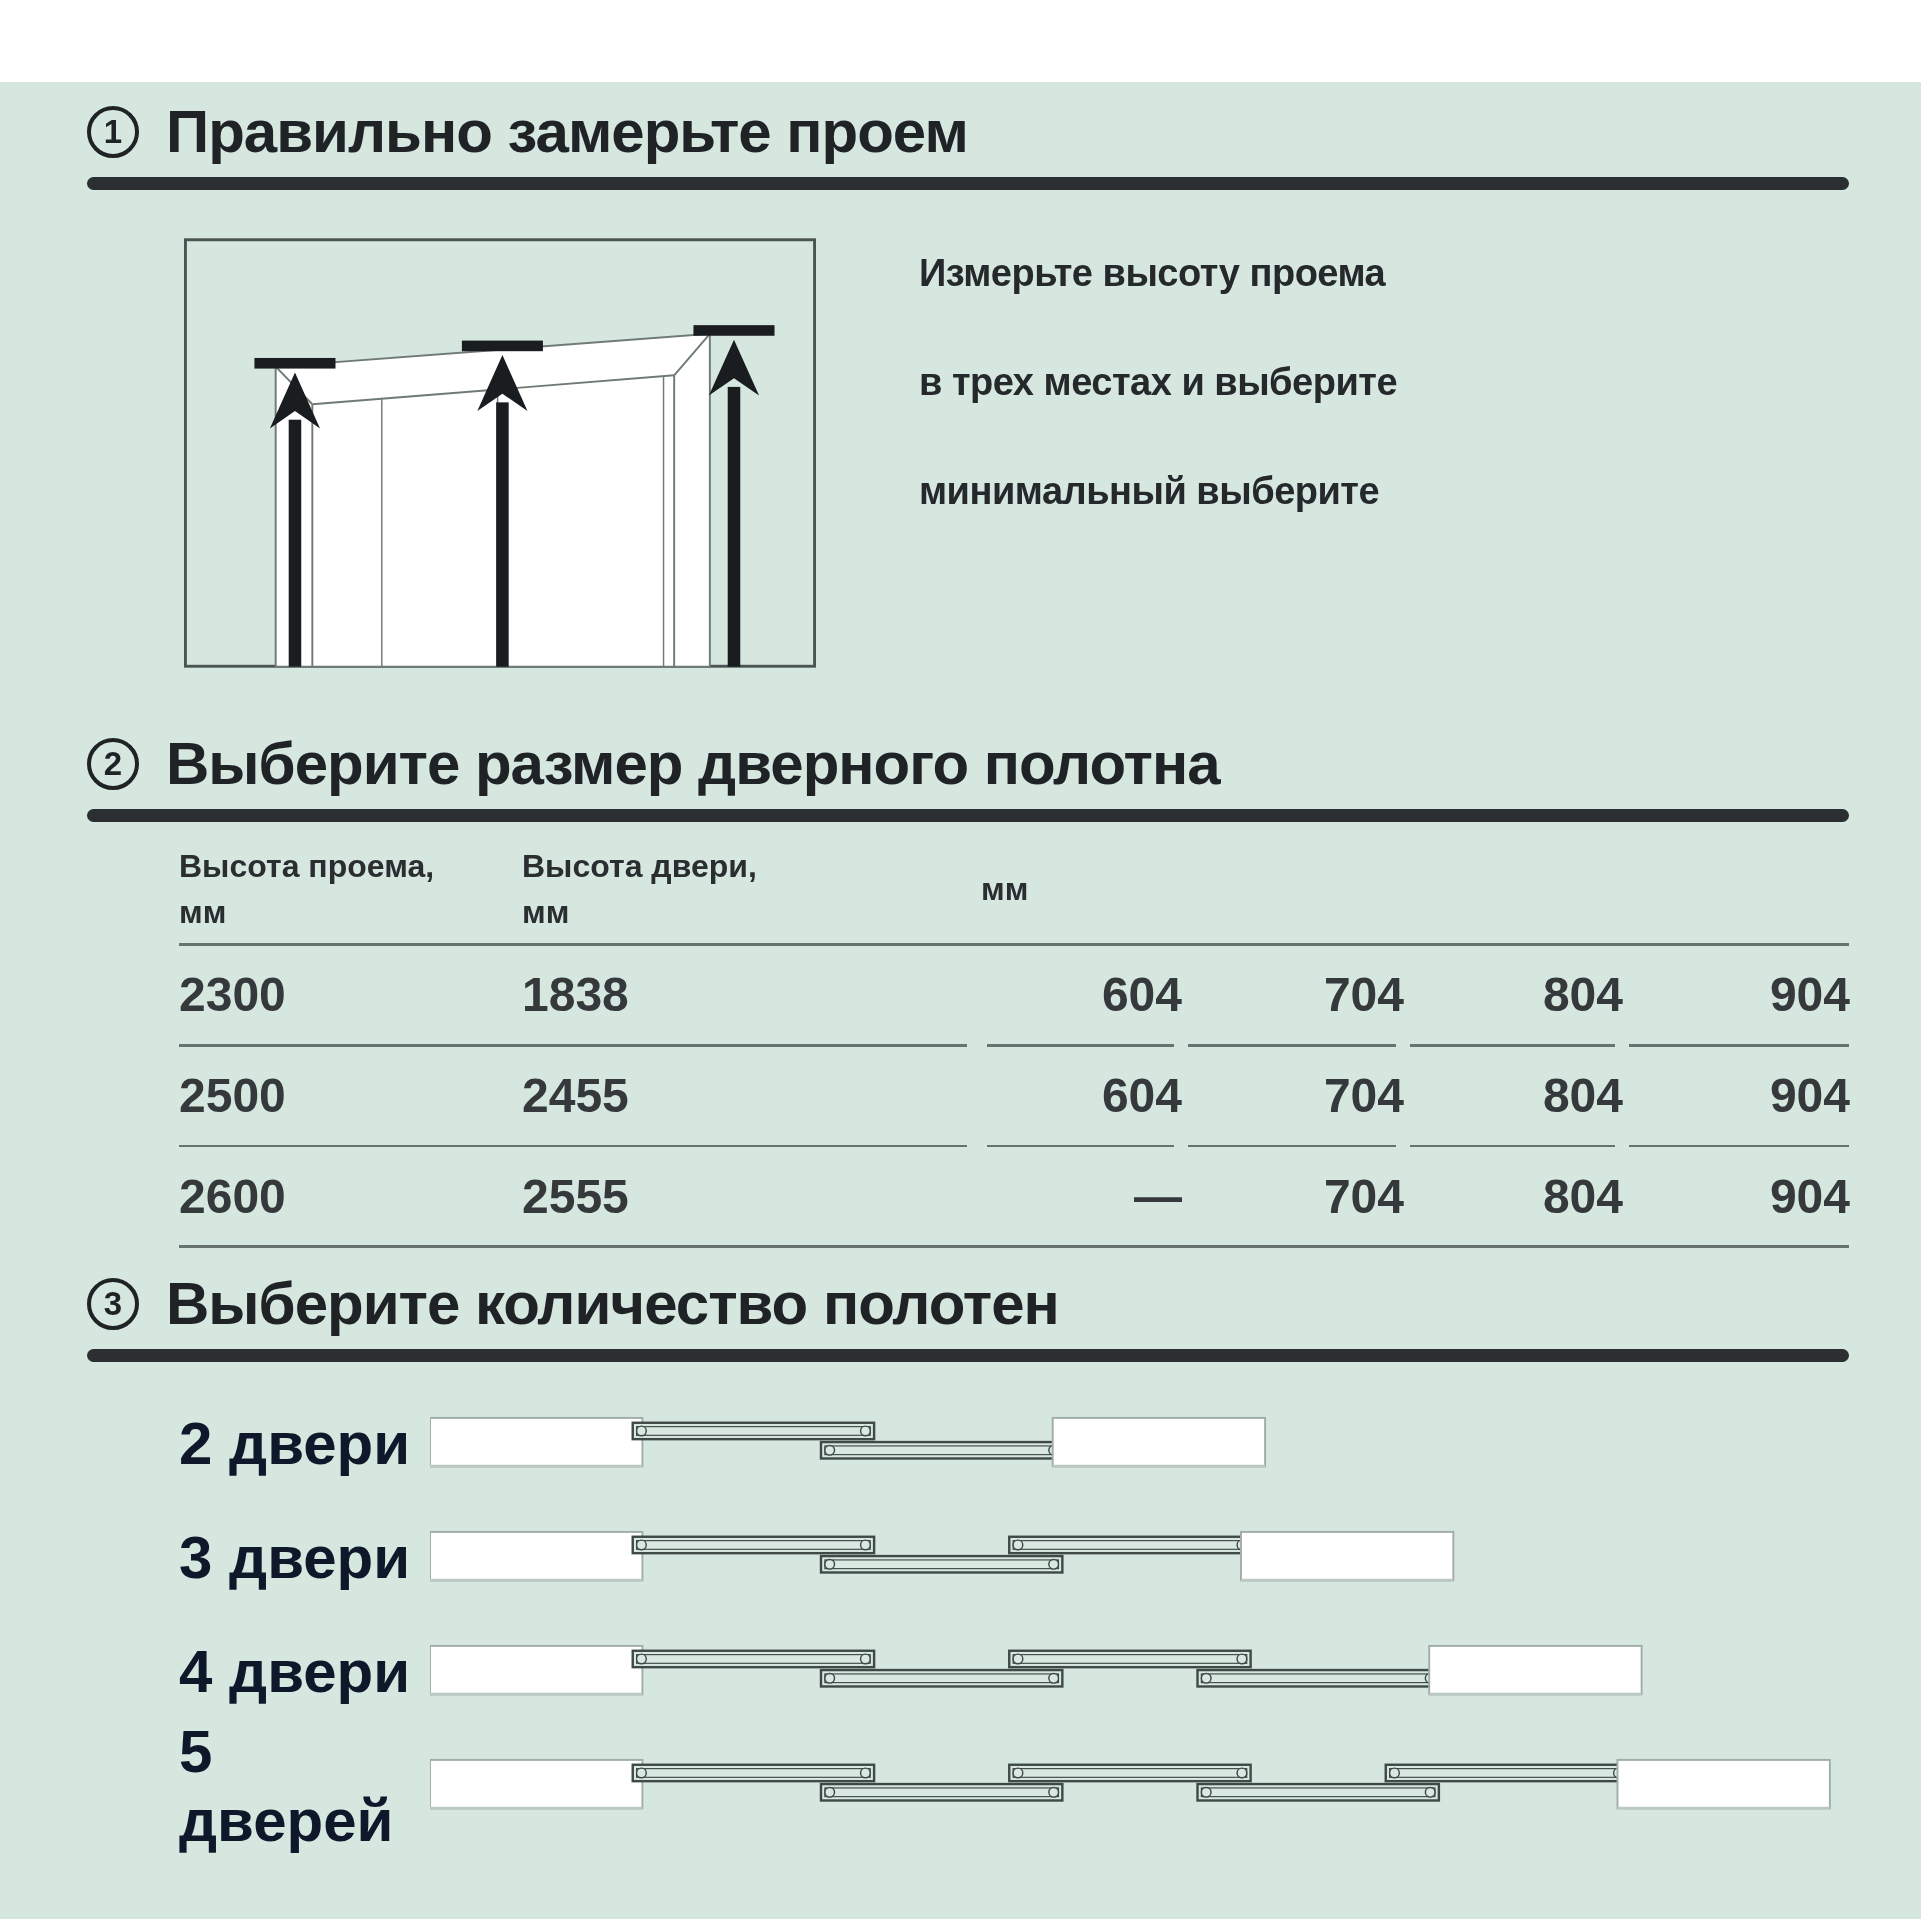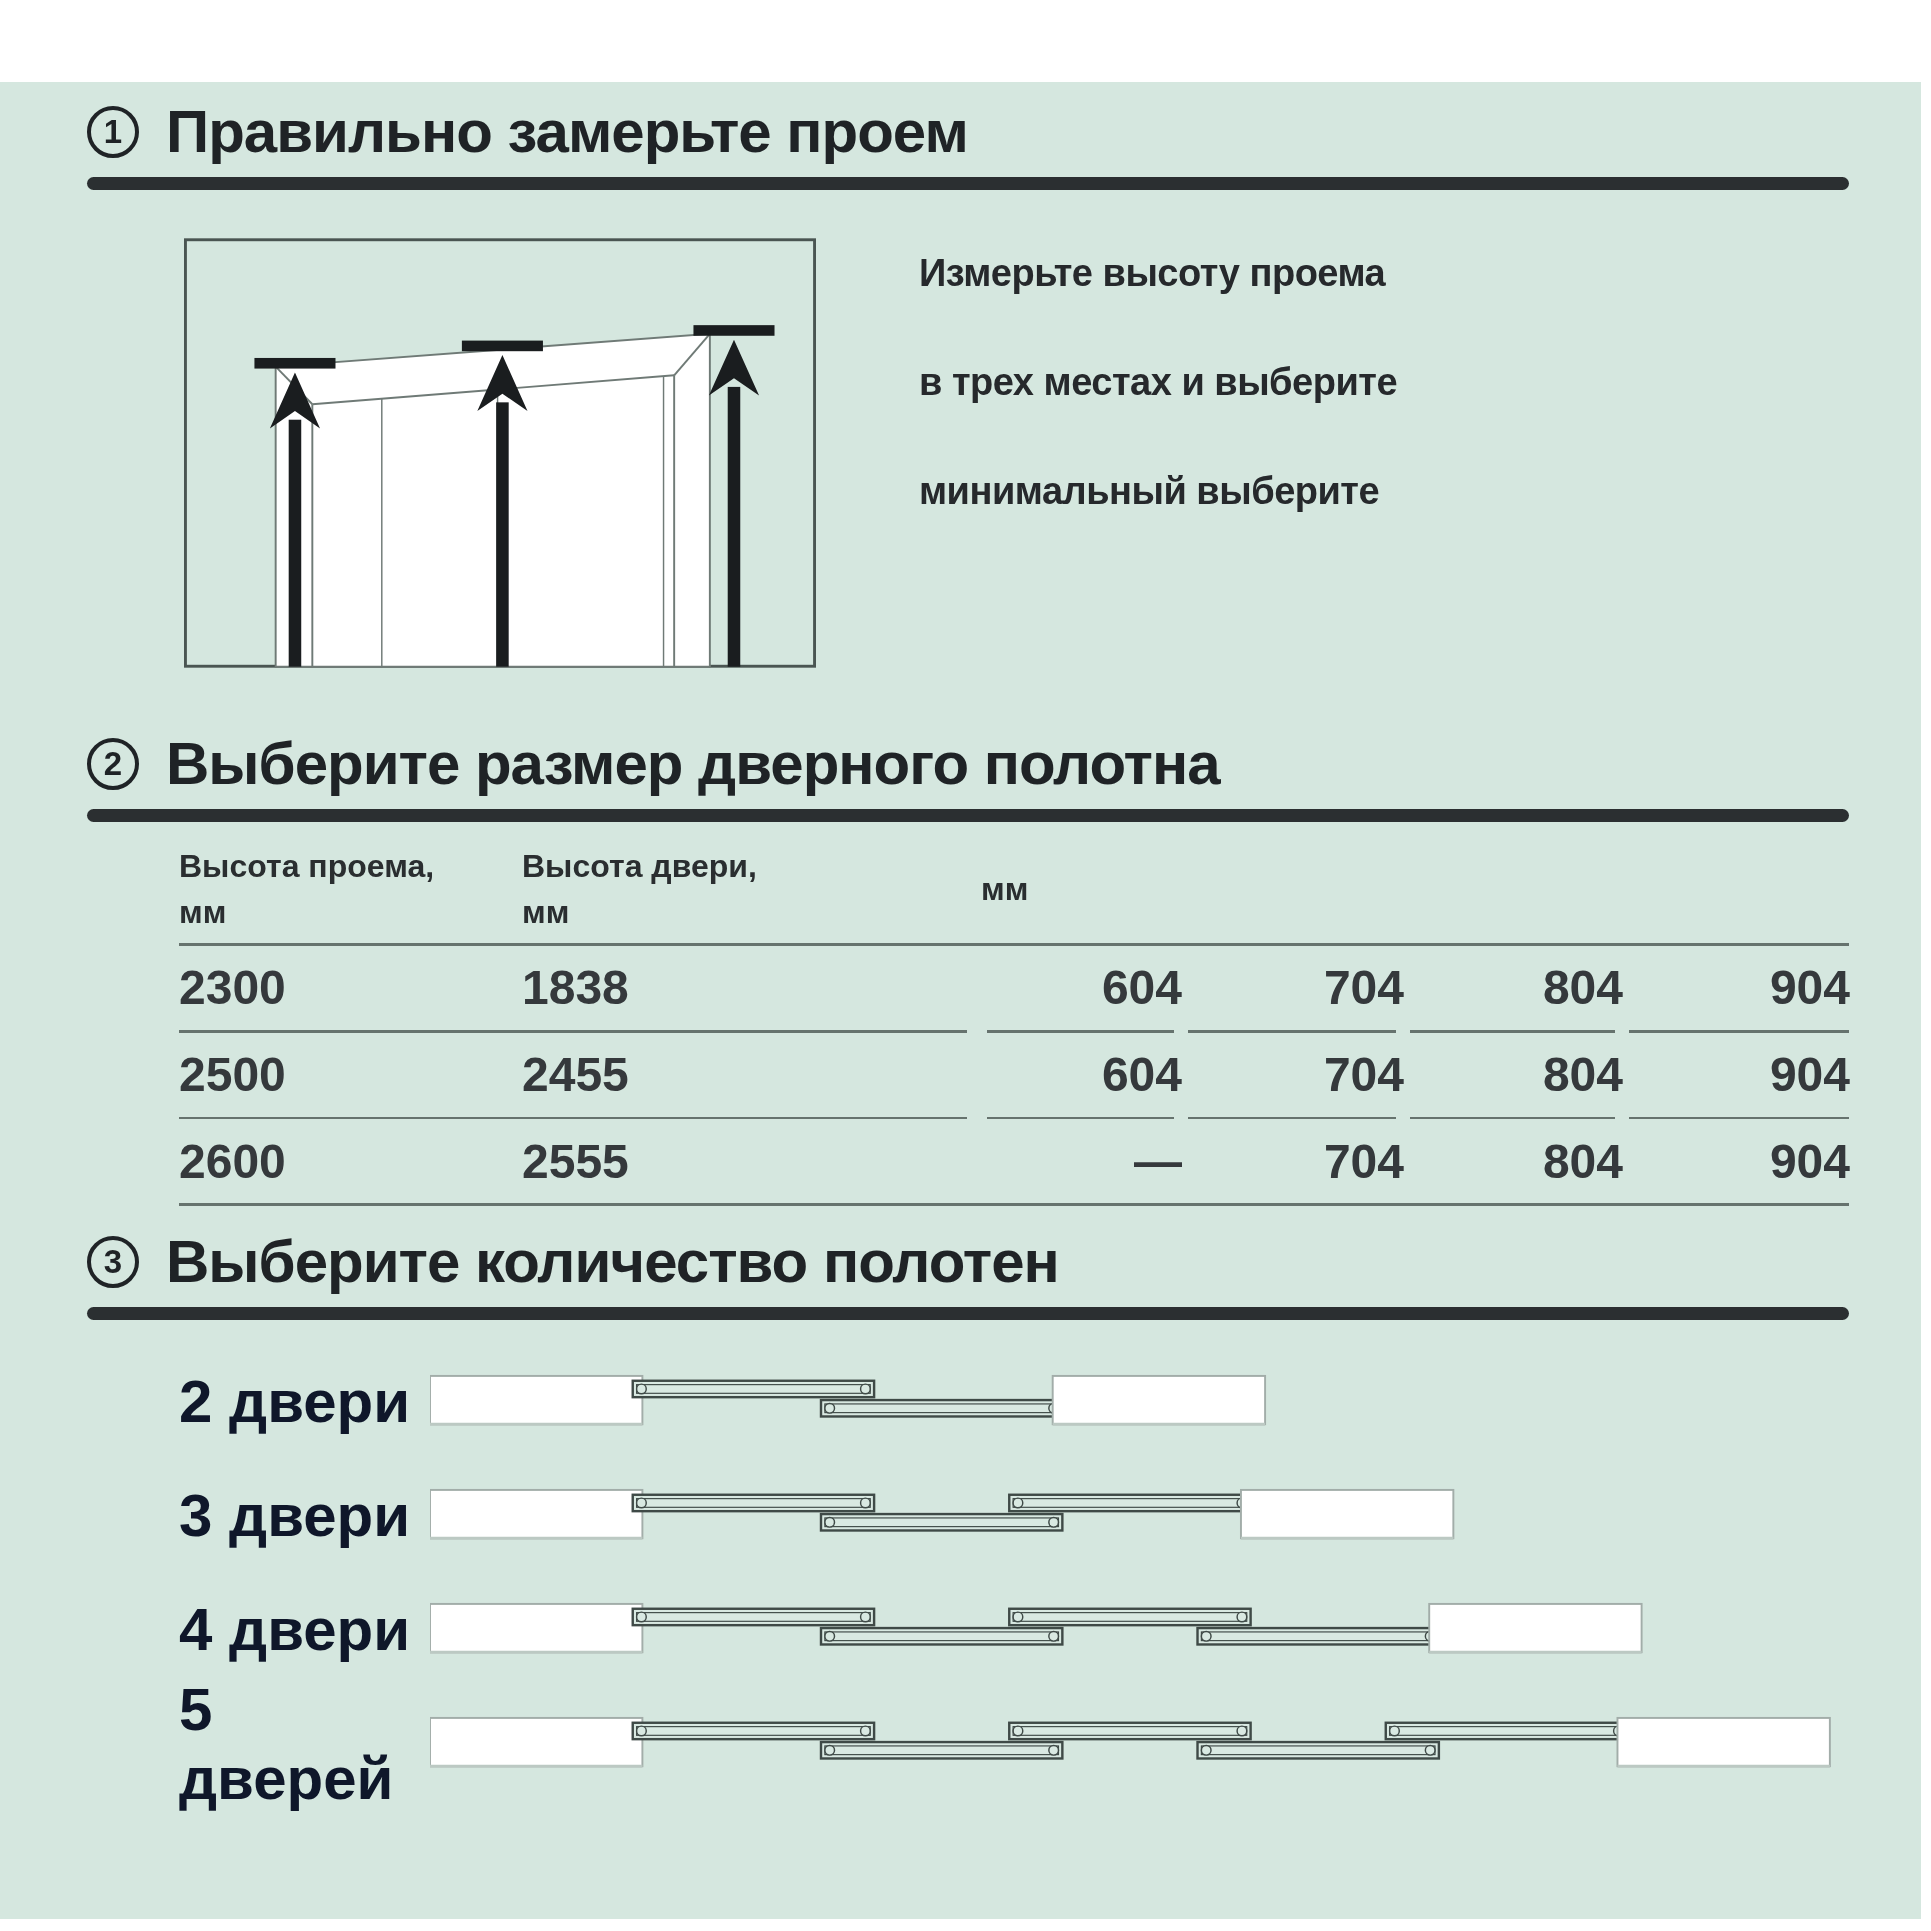--- a/index.html
+++ b/index.html
@@ -28,21 +28,21 @@
   .doorway-figure{margin-left:97px;flex:0 0 auto;width:632px;height:430px;}
   .s1-desc{margin-left:87px;margin-top:-27px;}
   .s1-desc p{margin:16px;font-size:38px;font-weight:700;line-height:93px;color:#26292c;letter-spacing:-0.5px;}
   
   .section2{margin-top:60px;}
   .size-table{margin-left:92px;width:1670px;margin-top:21px;}
   .tbl-grid{display:grid;grid-template-columns:343px 459px 201px 222px 219px 227px;align-items:center;}
   .th-cell{font-size:32px;font-weight:700;line-height:46px;color:#2a2e30;}
   .th-widths{grid-column:3 / span 4;}
   .rule-thin{height:2.9px;background:#66736e;margin-top:7.7px;}
-  .num-row{height:84px;}
+  .num-row{height:98px;}
   .num-cell{font-size:48px;font-weight:700;color:#35393c;letter-spacing:0;}
   .num-cell.w{text-align:right;}
   .sep-row{display:grid;grid-template-columns:801px 201px 222px 219px 227px;}
   .sep-row i{display:block;height:2.9px;background:#66736e;margin:0 6.8px;}
   .sep-row i:first-child{margin-left:0;margin-right:13.5px;}
   .sep-row i:last-child{margin-right:0;}
   
   .section3{margin-top:19.3px;}
   .options{margin-top:25px;}
   .opt-row{display:flex;align-items:center;height:114px;margin-left:92px;}

